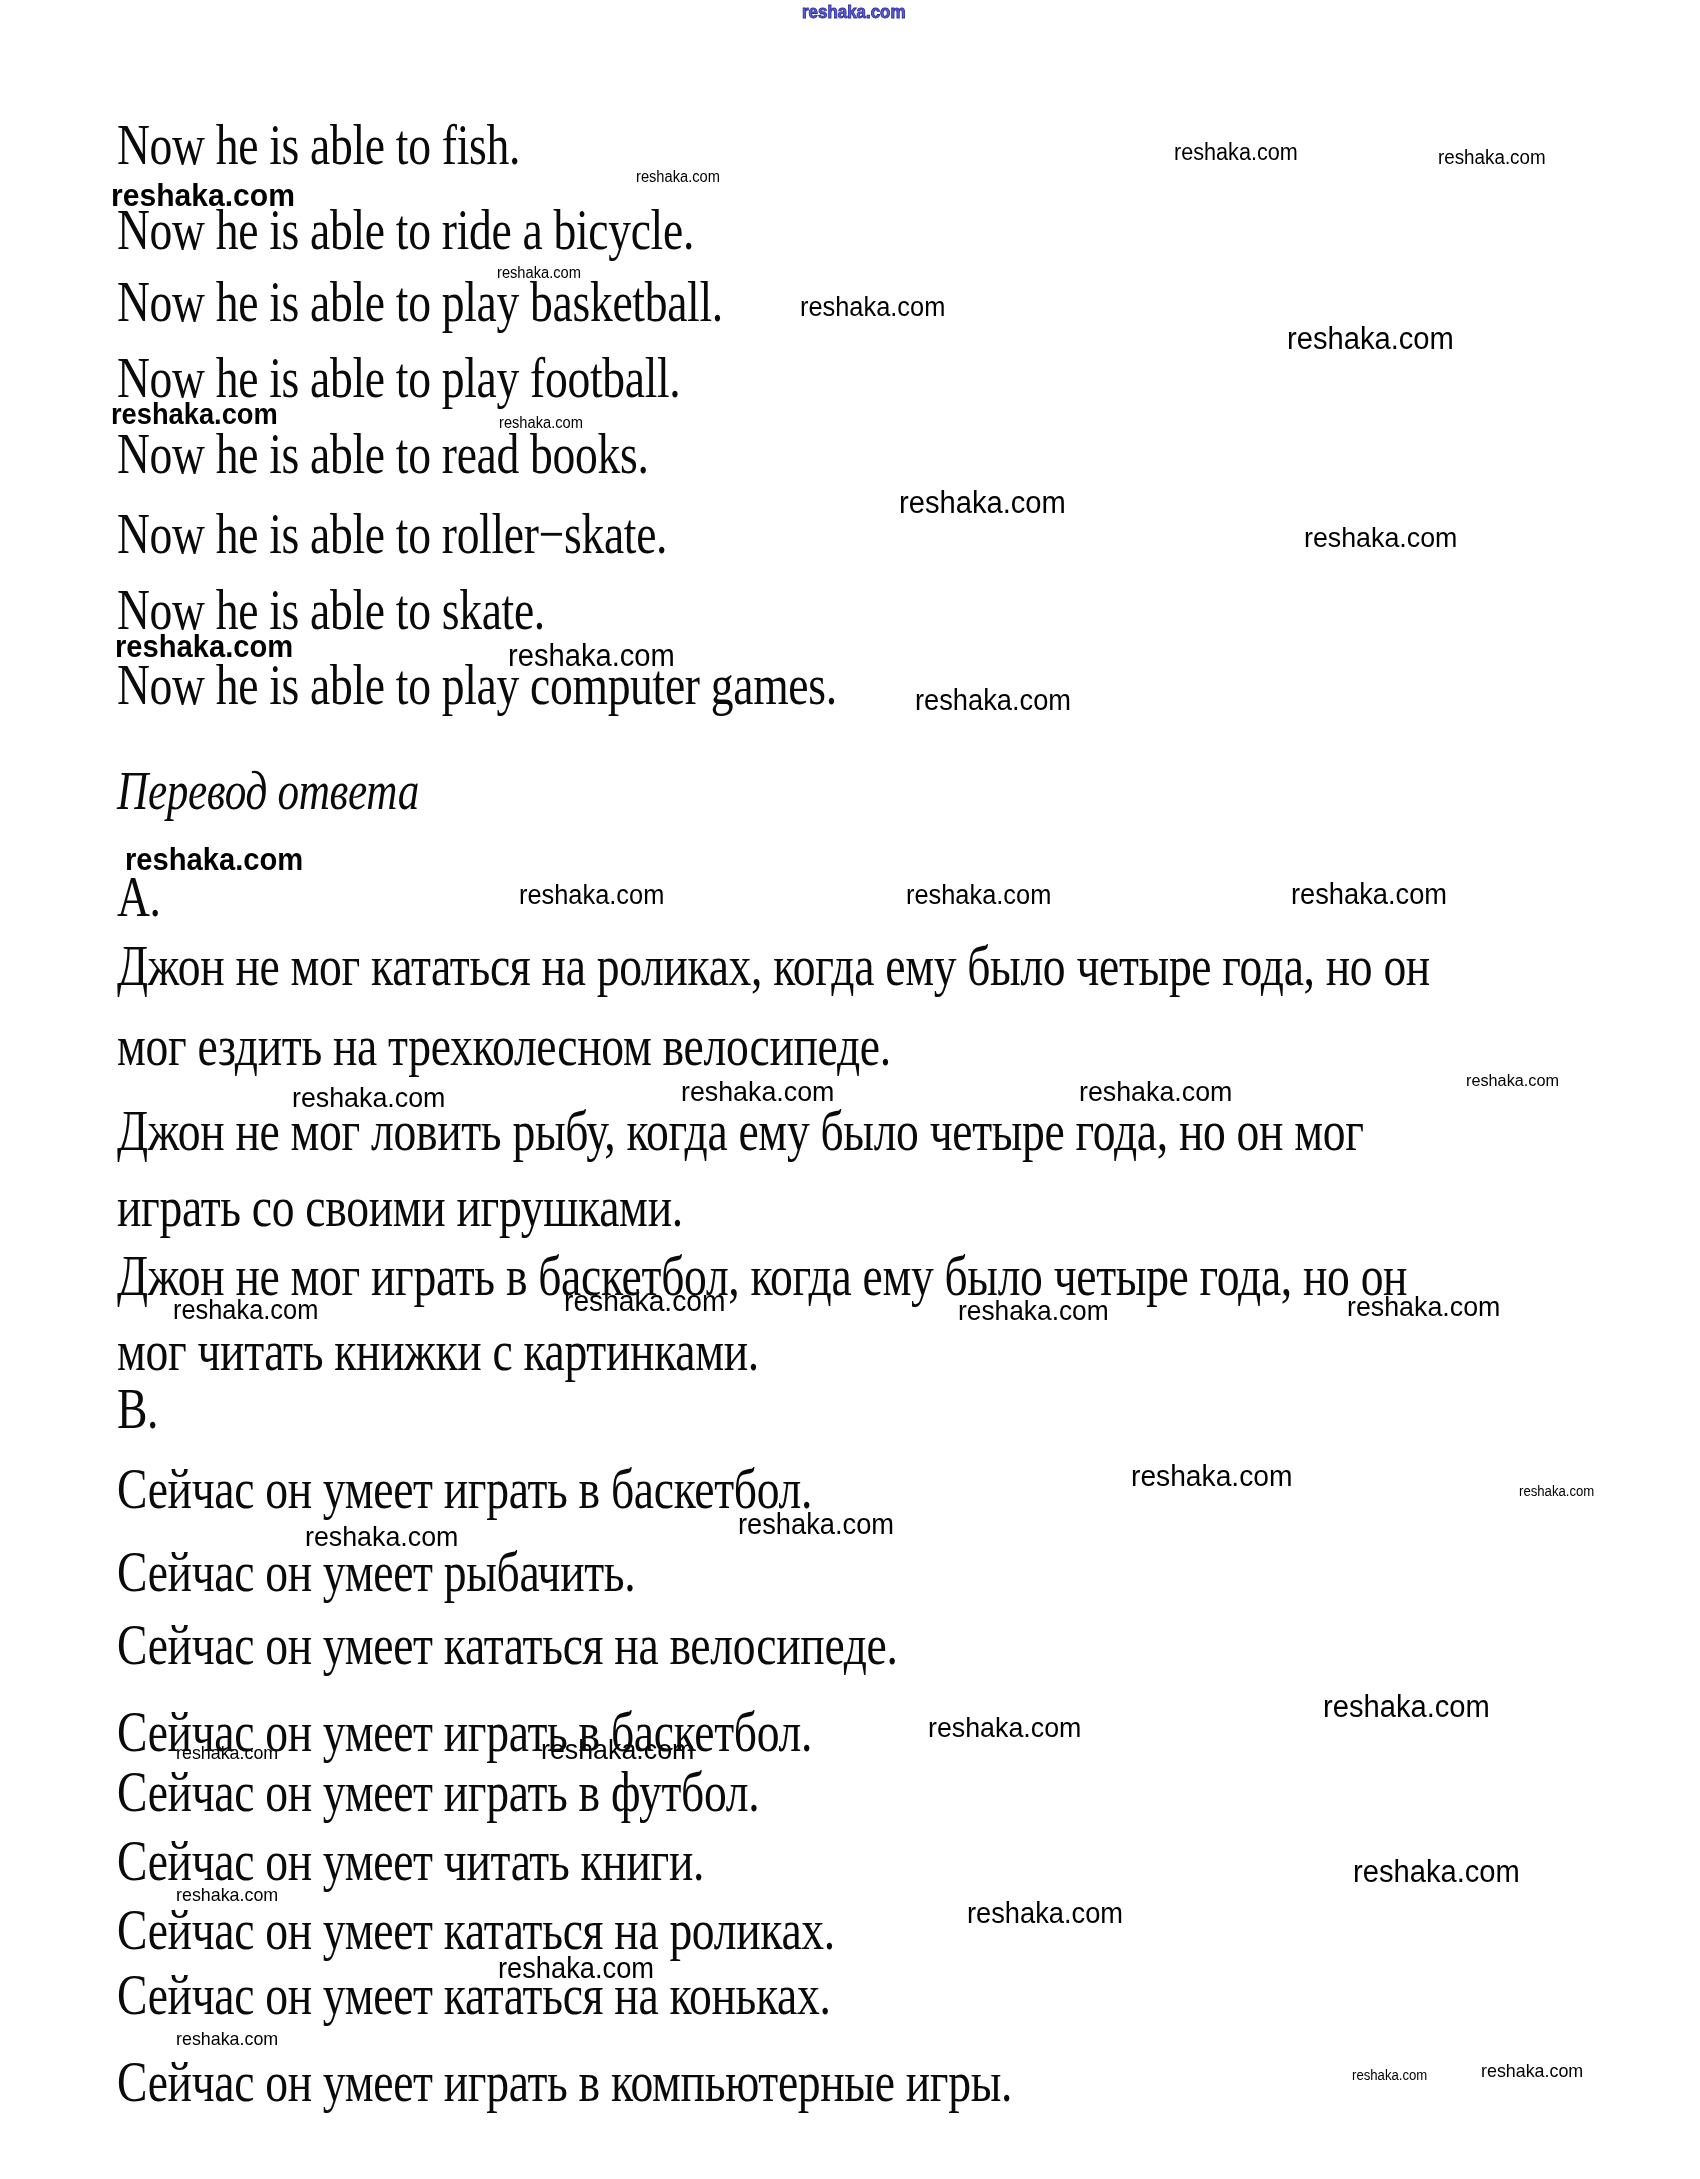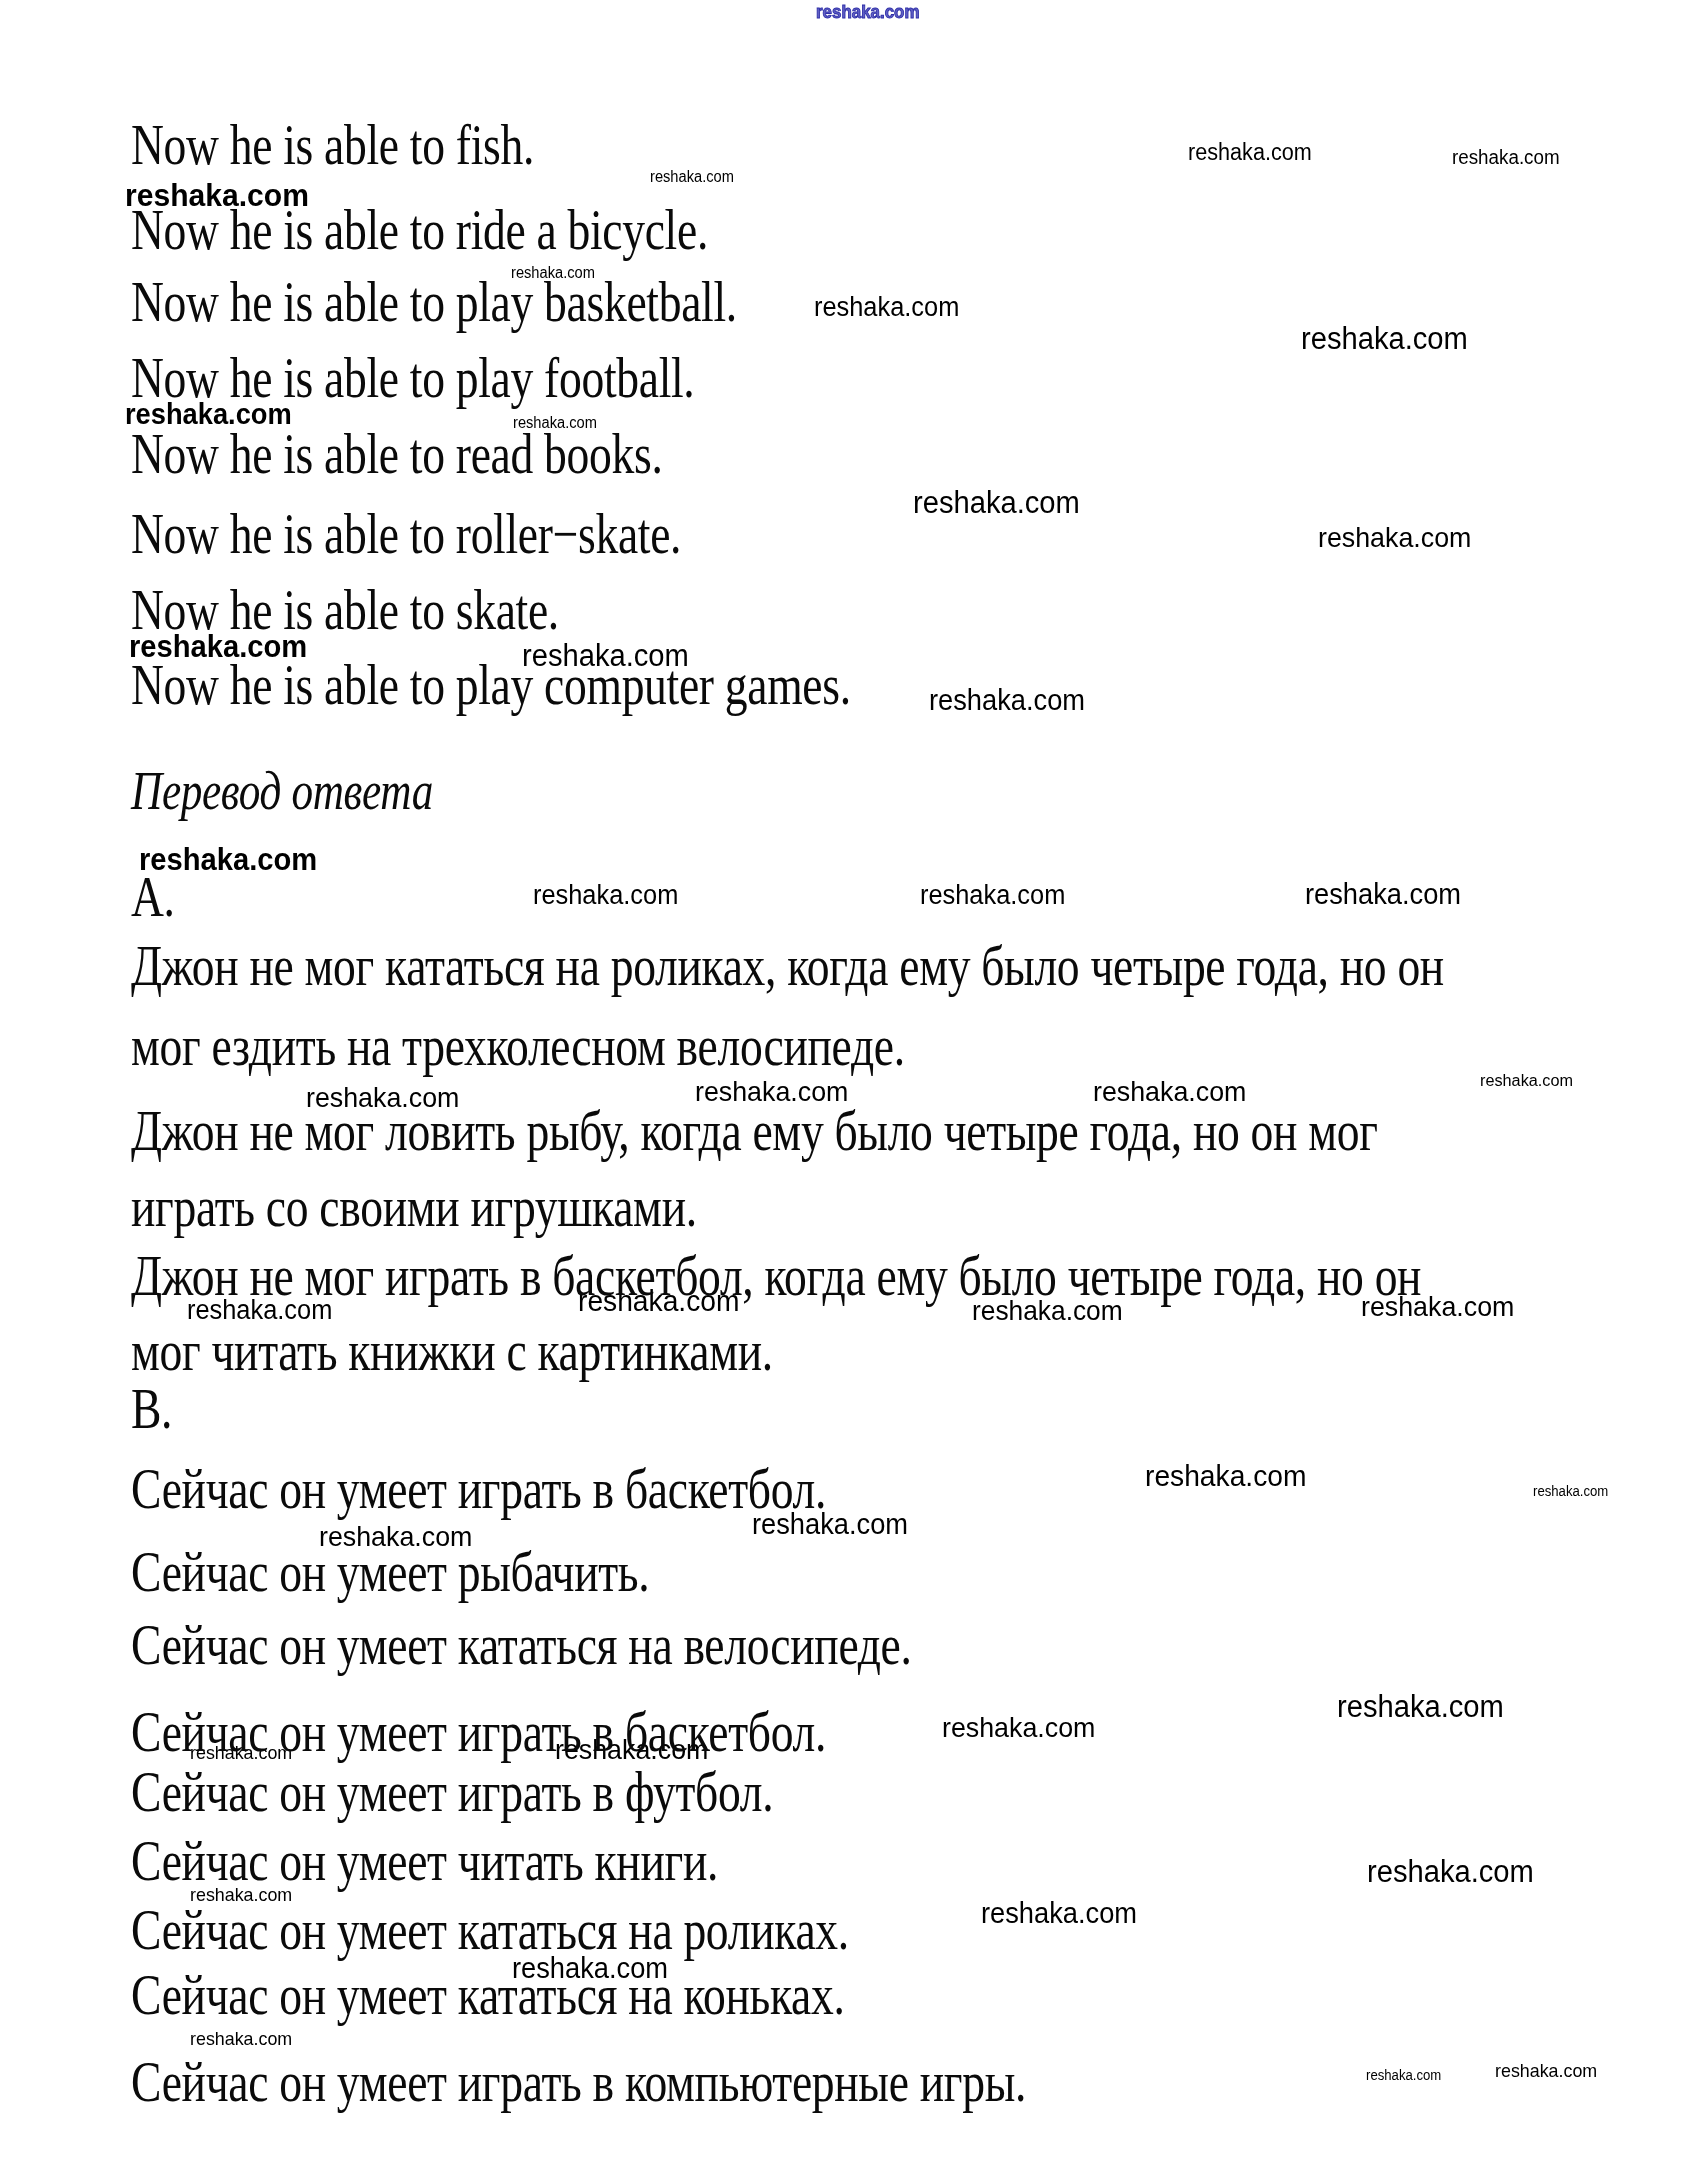--- a/index.html
+++ b/index.html
@@ -3,21 +3,21 @@
 <meta charset="utf-8">
 <style>
   html, body { margin: 0; padding: 0; }
   body {
     width: 1700px; height: 2180px;
     background: #ffffff;
     position: relative;
     overflow: hidden;
     font-family: "Liberation Serif", serif;
   }
-  .page { position: absolute; inset: 0; margin-left: 14px; }
+  .page { position: absolute; inset: 0; }
   .content-layer { position: absolute; inset: 0; z-index: 2; }
   .watermark-layer { position: absolute; inset: 0; z-index: 1; }
 
   .line {
     position: absolute;
     left: 117px;
     font-family: "Liberation Serif", serif;
     font-size: 57px;
     color: #0a0a0a;
     white-space: nowrap;

